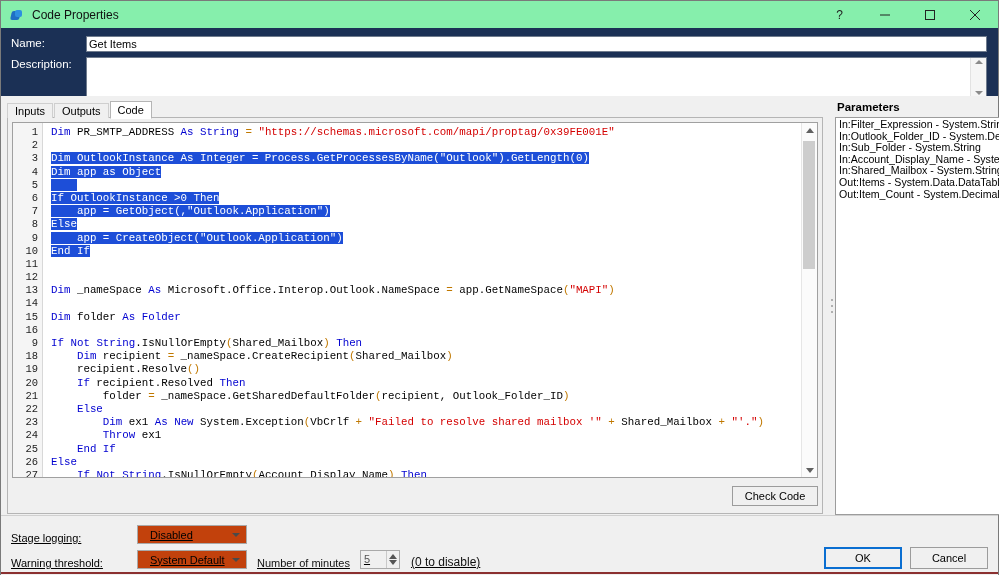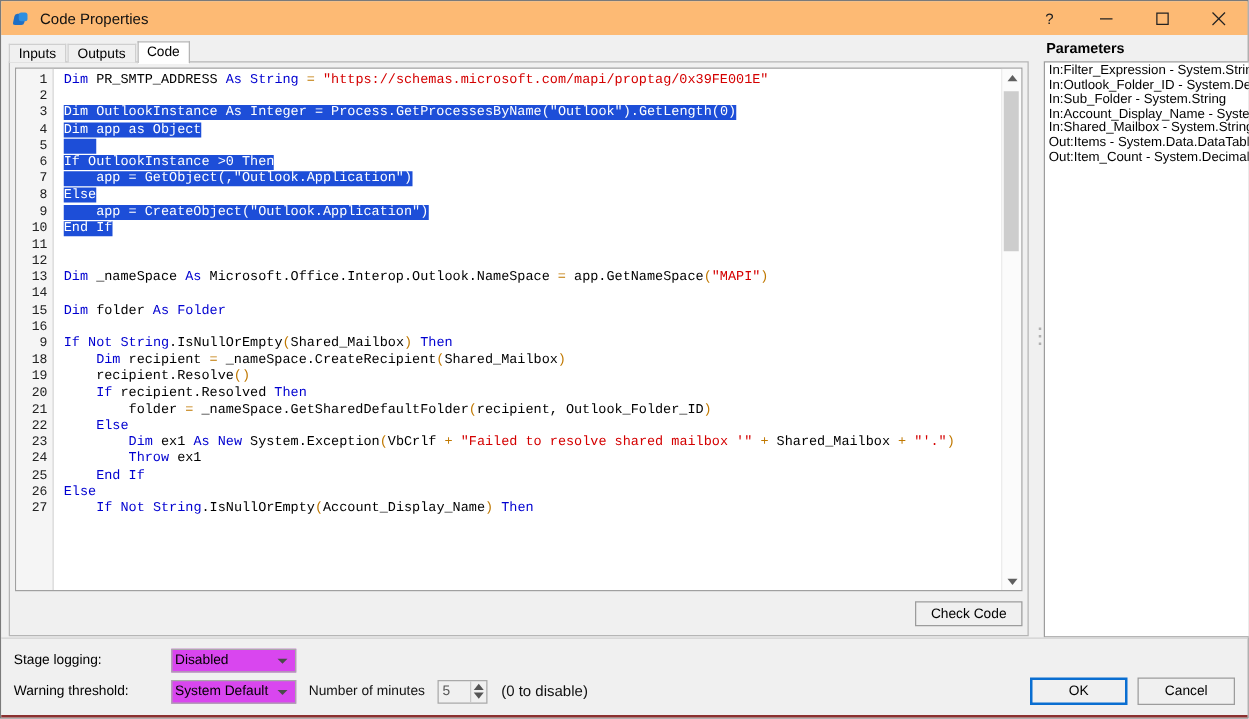--- a/index.html
+++ b/index.html
@@ -21,21 +21,21 @@
     background: #f0f0f0;
     border: 1px solid #7a7a7a;
     box-sizing: border-box;
     display: flex;
     flex-direction: column;
   }
 
   
   .titlebar {
     height: 27px;
-    background: #fdba74;
+    background: #86efac;
     display: flex;
     align-items: center;
     flex: 0 0 auto;
     position: relative;
   }
   .title-icon {
     width: 16px; height: 16px;
     margin-left: 8px; margin-right: 7px;
     position: relative;
     flex: 0 0 auto;
@@ -368,39 +368,40 @@
     display: flex;
     box-sizing: border-box;
     padding: 6px 10px 0 10px;
     position: relative;
   }
   .footer-left {
     flex: 1 1 auto;
   }
   .frow {
     display: flex;
-    align-items: center;
+    align-items: flex-end;
     height: 22px;
     margin-bottom: 3px;
+    text-decoration: underline;
   }
   .flabel {
     font-size: 11px;
     width: 126px;
     flex: 0 0 auto;
     color: #000;
   }
   .combo {
-    width: 100px;
+    width: 110px;
     height: 19px;
-    background: #d946ef;
+    background: #c2410c;
     border: 1px solid #a9a9a9;
     display: flex;
     align-items: center;
     font-size: 11px;
-    padding-left: 2px;
+    padding-left: 12px;
     box-sizing: border-box;
     position: relative;
     color: #000;
   }
   .combo .chev {
     position: absolute;
     right: 6px; top: 7px;
     width: 0; height: 0;
     border-left: 4px solid transparent;
     border-right: 4px solid transparent;
@@ -507,20 +508,36 @@
       </div>
       <div class="win-btn">
         <svg width="12" height="12" viewBox="0 0 12 12">
             <line x1="1" y1="1" x2="11" y2="11" stroke="#222" stroke-width="1"></line>
             <line x1="11" y1="1" x2="1" y2="11" stroke="#222" stroke-width="1"></line>
           </svg>
       </div>
     </div>
   </div>
 
+  <div class="header">
+    <div class="field-row">
+      <div class="field-label">Name:</div>
+      <input class="name-input" value="Get Items" style="">
+    </div>
+    <div class="field-row">
+      <div class="field-label">Description:</div>
+      <div class="desc-wrap">
+        <textarea class="desc-area" placeholder="" style=""></textarea>
+        <div class="desc-scroll">
+          <div class="arrow-up"></div>
+          <div class="arrow-down"></div>
+        </div>
+      </div>
+    </div>
+  </div>
 
   <div class="body-area">
 
     <div class="left-col">
       <div class="tabstrip">
         <div class="tab">Inputs</div>
         <div class="tab">Outputs</div>
         <div class="tab active">Code</div>
       </div>
 

